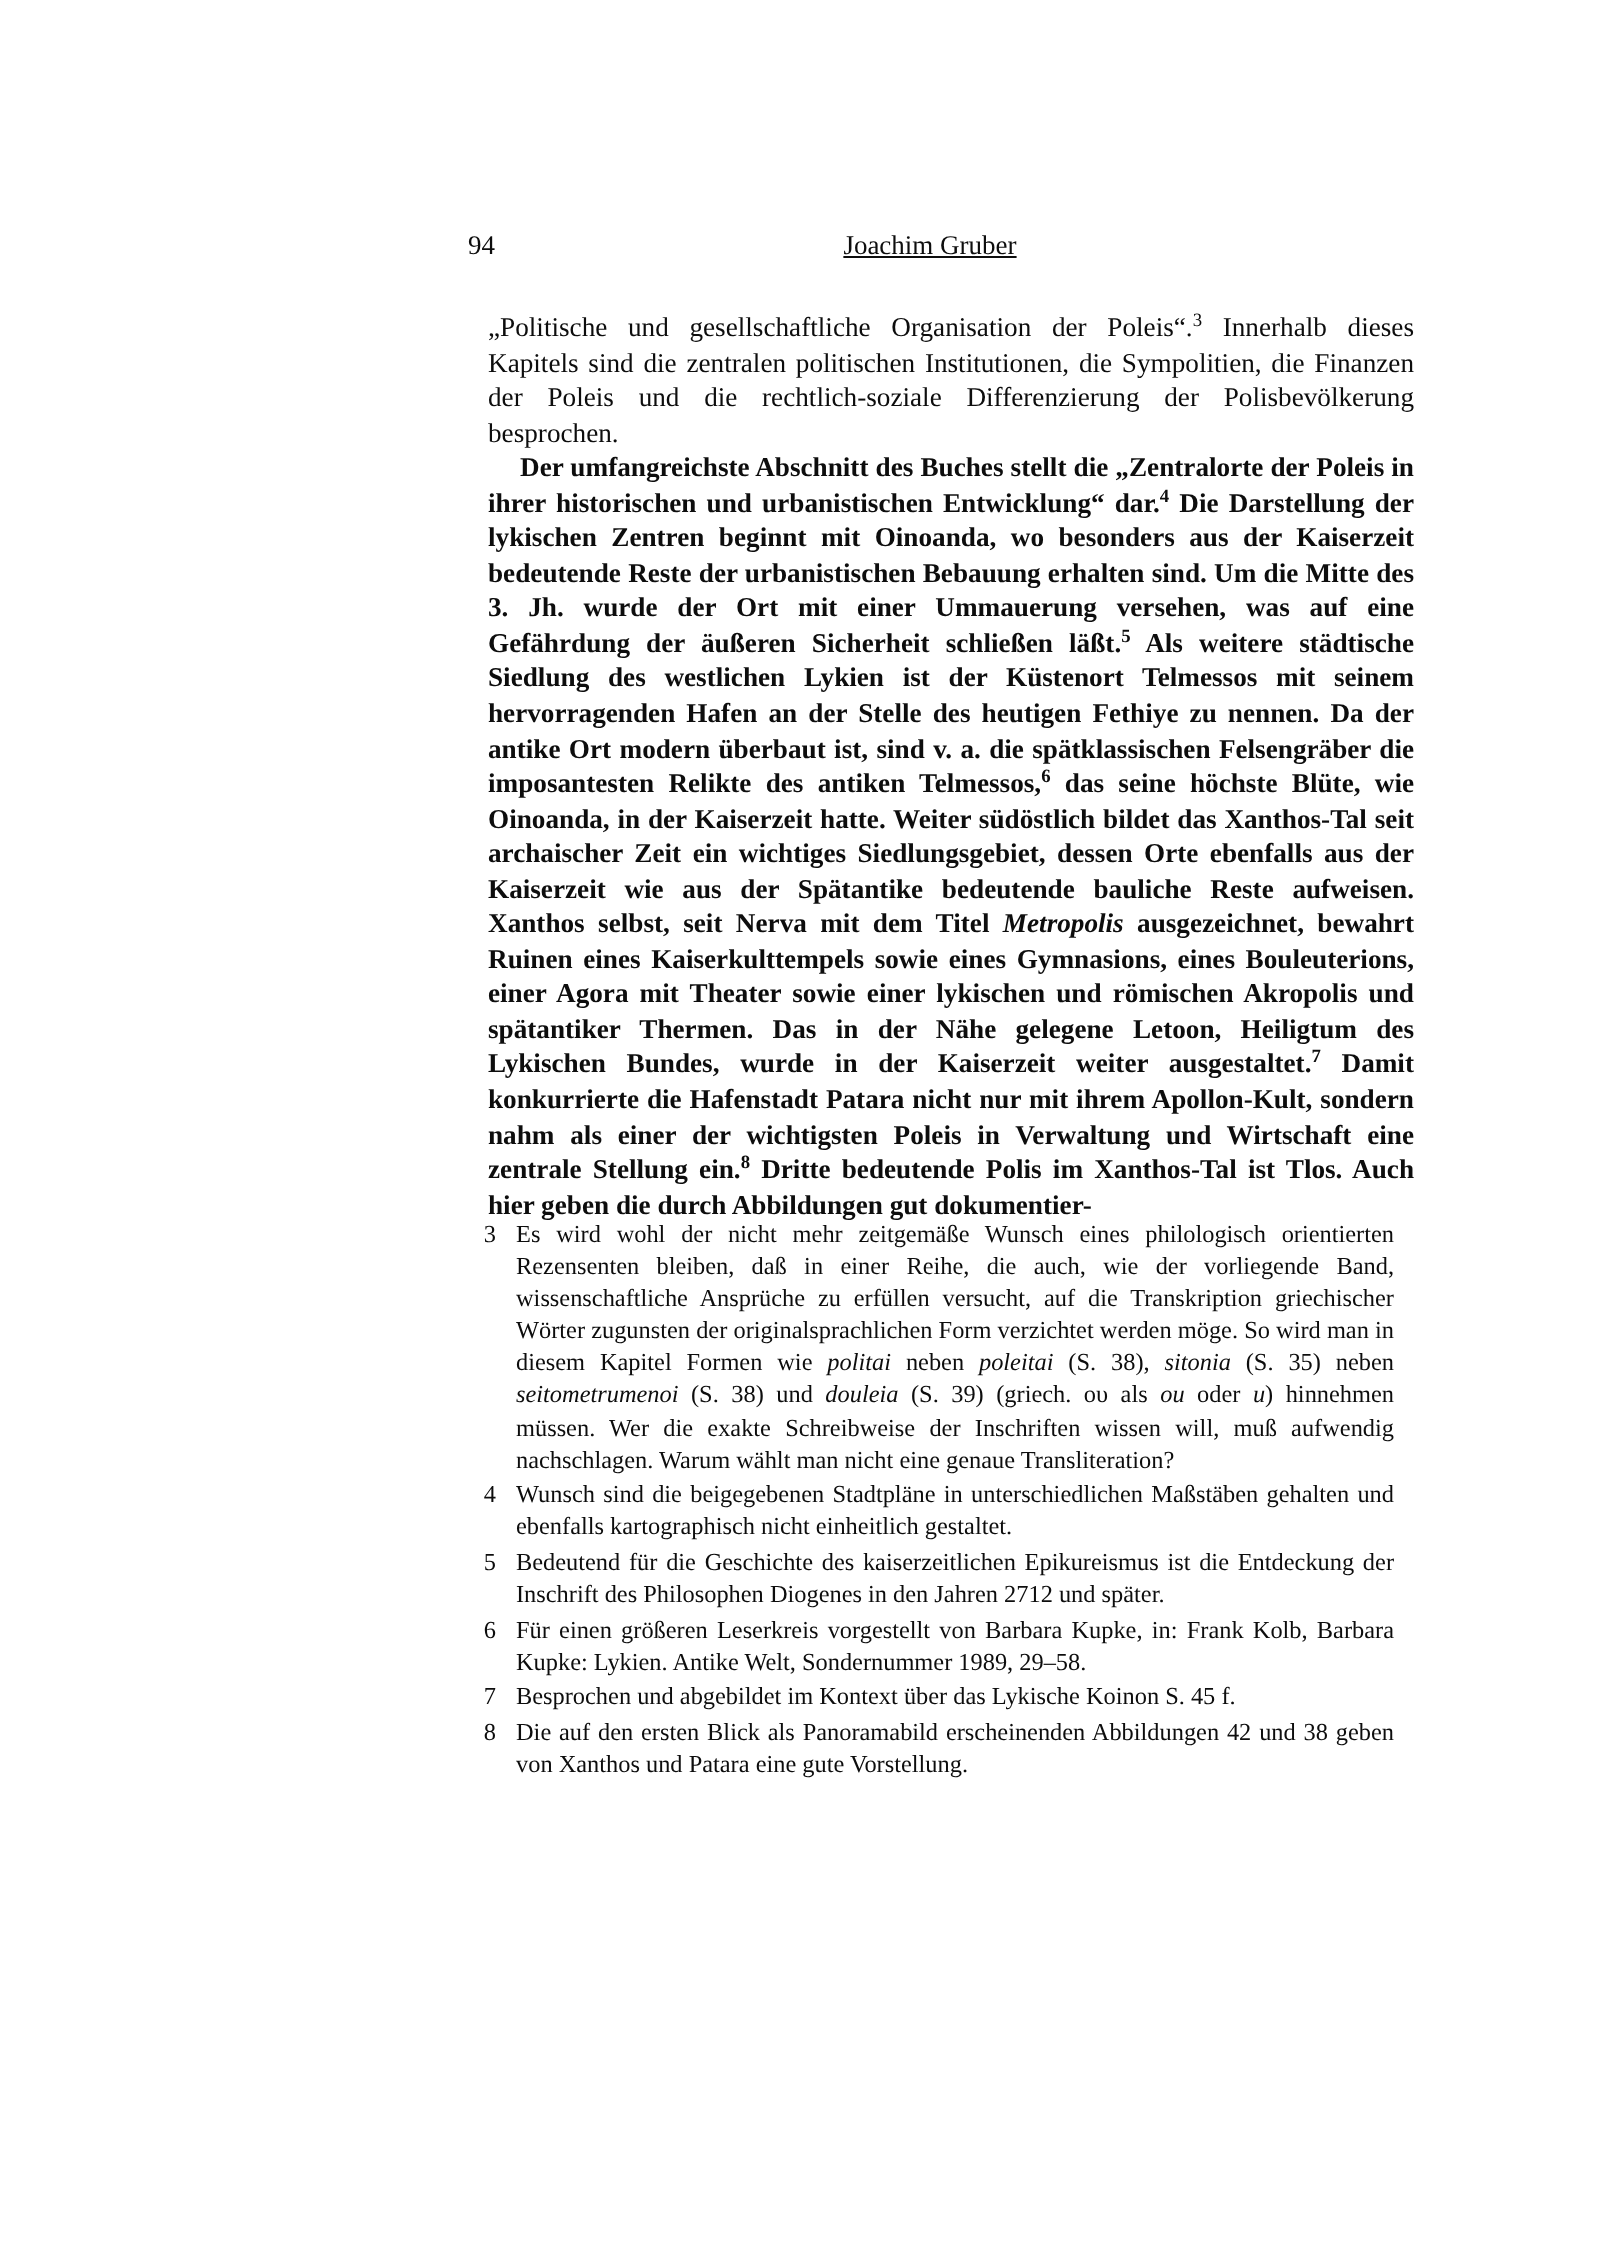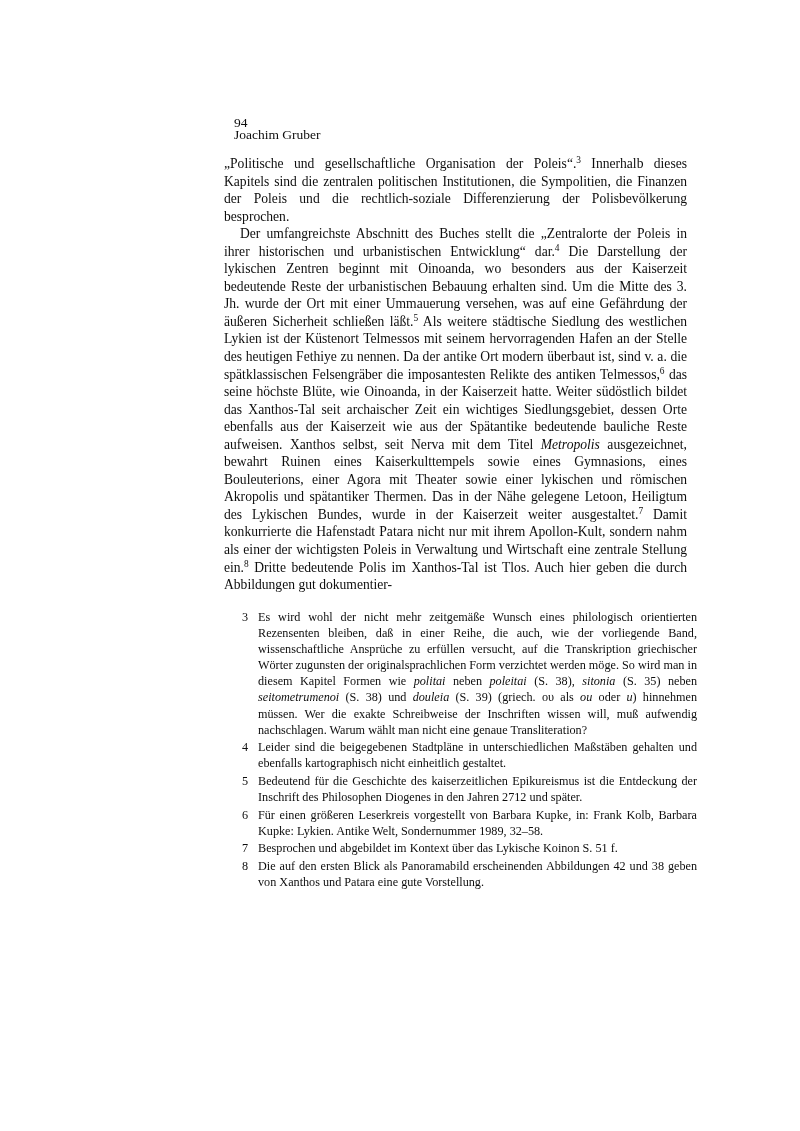--- a/index.html
+++ b/index.html
@@ -32,39 +32,42 @@
     line-height: 16px;
   }
   .running-head .folio {
     position: absolute;
     left: 0;
     top: 0;
   }
   .running-head .author {
     position: absolute;
     left: 0;
-    top: 12px;
+    top: 0;
     width: 462px;
+    text-align: center;
+    text-decoration: underline;
   }
   .body-block {
     position: absolute;
-    left: 176px;
+    left: 196px;
     top: 155px;
     width: 463px;
     font-size: 13.6px;
     line-height: 17.55px;
     text-align: justify;
     text-justify: inter-word;
     hyphens: manual;
   }
   .body-block p {
     margin: 0;
   }
   .body-block p.indent {
     text-indent: 16px;
+    font-weight: bold;
   }
   sup {
     font-size: 9.4px;
     line-height: 0;
     vertical-align: 0.55em;
   }
   .italic {
     font-style: italic;
   }
   .notes {
@@ -109,36 +112,36 @@
 
   <div class="notes">
 
     <div class="note">
       <span class="num">3</span>
       <span class="txt"><span>Es wird wohl der nicht mehr zeitgemäße Wunsch eines philologisch orientierten Rezensenten bleiben, daß in einer Reihe, die auch, wie der vorliegende Band, wissenschaftliche Ansprüche zu erfüllen versucht, auf die Transkription griechischer Wörter zugunsten der originalsprachlichen Form verzichtet werden möge. So wird man in diesem Kapitel Formen wie </span><span class="italic">politai</span><span> neben </span><span class="italic">poleitai</span><span> (S. 38), </span><span class="italic">sitonia</span><span> (S. 35) neben </span><span class="italic">seitometrumenoi</span><span> (S. 38) und </span><span class="italic">douleia</span><span> (S. 39) (griech. ου als </span><span class="italic">ou</span><span> oder </span><span class="italic">u</span><span>) hinnehmen müssen. Wer die exakte Schreibweise der Inschriften wissen will, muß aufwendig nachschlagen. Warum wählt man nicht eine genaue Transliteration?</span></span>
     </div>
 
     <div class="note">
       <span class="num">4</span>
-      <span class="txt">Leider sind die beigegebenen Stadtpläne in unterschiedlichen Maßstäben gehalten und ebenfalls kartographisch nicht einheitlich gestaltet.</span>
+      <span class="txt">Wunsch sind die beigegebenen Stadtpläne in unterschiedlichen Maßstäben gehalten und ebenfalls kartographisch nicht einheitlich gestaltet.</span>
     </div>
 
     <div class="note">
       <span class="num">5</span>
       <span class="txt">Bedeutend für die Geschichte des kaiserzeitlichen Epikureismus ist die Entdeckung der Inschrift des Philosophen Diogenes in den Jahren 2712 und später.</span>
     </div>
 
     <div class="note">
       <span class="num">6</span>
-      <span class="txt">Für einen größeren Leserkreis vorgestellt von Barbara Kupke, in: Frank Kolb, Barbara Kupke: Lykien. Antike Welt, Sondernummer 1989, 32–58.</span>
+      <span class="txt">Für einen größeren Leserkreis vorgestellt von Barbara Kupke, in: Frank Kolb, Barbara Kupke: Lykien. Antike Welt, Sondernummer 1989, 29–58.</span>
     </div>
 
     <div class="note">
       <span class="num">7</span>
-      <span class="txt">Besprochen und abgebildet im Kontext über das Lykische Koinon S. 51 f.</span>
+      <span class="txt">Besprochen und abgebildet im Kontext über das Lykische Koinon S. 45 f.</span>
     </div>
 
     <div class="note">
       <span class="num">8</span>
       <span class="txt">Die auf den ersten Blick als Panoramabild erscheinenden Abbildungen 42 und 38 geben von Xanthos und Patara eine gute Vorstellung.</span>
     </div>
 
   </div>
 
 </div>

